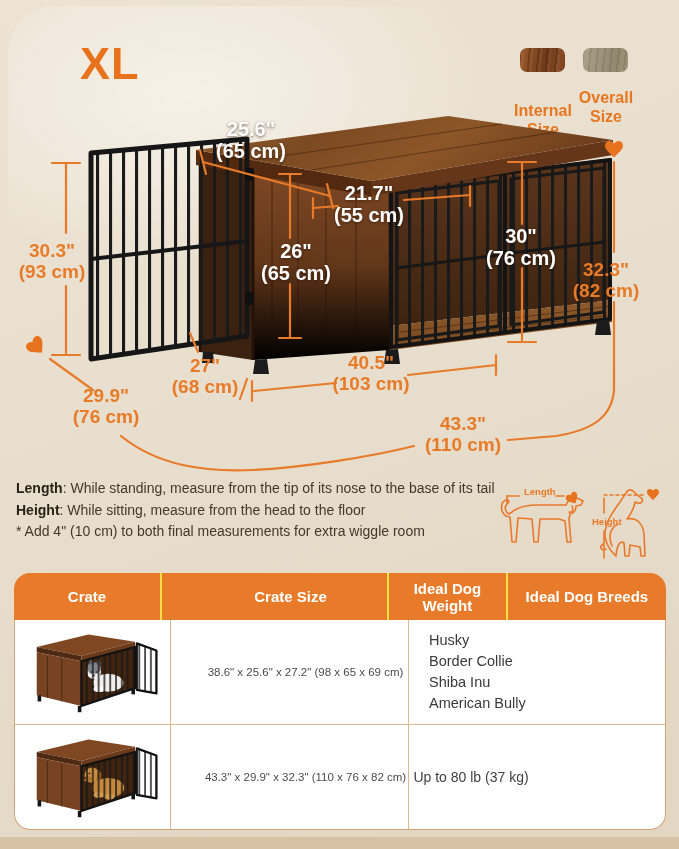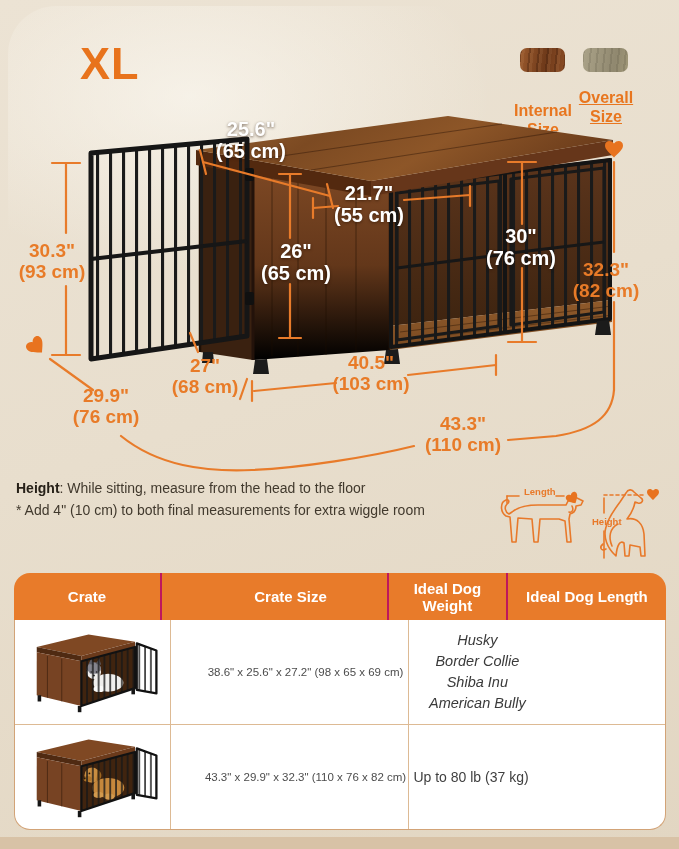--- a/index.html
+++ b/index.html
@@ -33,44 +33,44 @@
   
   .guide-title{font-size:19px;font-weight:800;color:#e8751c;margin:0 0 7px 0;}
   .guide p{margin:0 0 3px 0;font-size:14px;line-height:18.5px;color:#41392d;}
   .guide b{color:#272118;}
   .mini-label{color:#e8792a;font-size:9.5px;font-weight:600;}
   
   .tbl{left:14px;top:573px;width:652px;}
   .thead{display:flex;height:47px;background:#e87b2a;border-radius:16px 16px 0 0;overflow:hidden;}
   .th{display:flex;align-items:center;justify-content:center;text-align:center;
       color:#fff;font-weight:700;font-size:15px;line-height:17px;}
-  .th:not(:last-child){border-right:2px solid #be185d;}
+  .th:not(:last-child){border-right:2px solid #fde047;}
   .tbody{background:#fff;border:1.5px solid #d2a377;border-top:none;border-radius:0 0 16px 16px;overflow:hidden;}
   .tr{display:flex;height:104px;}
   .tr+.tr{border-top:1px solid #ddba94;}
   .td{display:flex;align-items:center;justify-content:center;text-align:center;}
   .td:not(:last-child){border-right:1px solid #ddba94;}
   .c1{width:155px;} .c2{width:205px;margin-left:32px;} .c3{width:124px;text-align:center;} .c4{width:168px;}
   .td.c2{font-size:11.5px;color:#4c4c4c;}
   .td.c3{font-size:14px;color:#3f3f3f;}
-  .td.c4{justify-content:flex-start;text-align:center;padding-left:20px;box-sizing:border-box;
-         font-size:14.5px;line-height:1.45;color:#3a3a3a;white-space:pre-line;font-style:italic;}
+  .td.c4{justify-content:flex-start;text-align:left;padding-left:20px;box-sizing:border-box;
+         font-size:14.5px;line-height:1.45;color:#3a3a3a;white-space:pre-line;}
   .band{left:0;top:837px;width:679px;height:12px;background:#d8c2a6;}
 </style>
 </head>
 <body>
 
 <div class="stage">
 
   <div class="abs xl" style="left:38px;top:38px;margin-left:42px;">XL</div>
 
   <div class="abs swatch wood" style="left:520px;top:48px;"></div>
   <div class="abs swatch grey" style="left:583px;top:48px;"></div>
   <div class="abs legend-label" style="left:507px;top:101px;">Internal Size</div>
-  <div class="abs legend-label" style="left:570px;top:88px;text-decoration:underline;">Overall Size</div>
+  <div class="abs legend-label" style="left:570px;top:88px;">Overall Size</div>
 
   <svg class="abs" style="left:0;top:0;" width="679" height="480" viewBox="0 0 679 480">
     <defs>
       <linearGradient id="gTop" x1="0" y1="0" x2="1" y2="0.25">
         <stop offset="0" stop-color="#95602f"></stop>
           <stop offset="0.35" stop-color="#7c4a22"></stop>
         <stop offset="0.65" stop-color="#8d5628"></stop>
           <stop offset="1" stop-color="#6e3e1c"></stop>
       </linearGradient>
       <linearGradient id="gPanel" x1="0" y1="0" x2="0" y2="1">
@@ -220,20 +220,21 @@
   <div class="abs dim o" style="left:106px;top:385px;">
     <span>29.9"</span>
       <span>(76 cm)</span>
     </div>
   <div class="abs dim o" style="left:463px;top:413px;">
     <span>43.3"</span>
       <span>(110 cm)</span>
     </div>
 
   <div class="abs guide" style="left:16px;top:479px;width:485px;">
+    <p><b>Length</b><span>:  While standing, measure from the tip of its nose to the base of its tail</span></p>
     <p><b>Height</b><span>: While sitting, measure from the head to the floor</span></p>
     <p>* Add 4" (10 cm) to both final measurements for extra wiggle room</p>
   </div>
 
   <svg class="abs" style="left:495px;top:482px;" width="184" height="88" viewBox="0 0 184 88">
     <defs>
       <path id="heart2" d="M0,5 C-3,2 -6,-0.4 -6,-3 C-6,-6.4 -2,-7 0,-4.4 C2,-7 6,-6.4 6,-3 C6,-0.4 3,2 0,5 Z"></path>
     </defs>
     <g stroke="#e8792a" stroke-width="1.6" fill="none" stroke-linecap="round" stroke-linejoin="round">
 
@@ -256,21 +257,21 @@
     <use href="#heart2" transform="translate(158,13)" fill="#e8731f"></use>
   </svg>
   <span class="abs mini-label" style="left:27px;top:486px;transform:translateX(0);left:524px;">Length</span>
   <span class="abs mini-label" style="left:592px;top:516px;">Height</span>
 
   <div class="abs tbl">
     <div class="thead">
       <div class="th c1">Crate</div>
       <div class="th c2">Crate Size</div>
       <div class="th c3">Ideal Dog Weight</div>
-      <div class="th c4">Ideal Dog Length</div>
+      <div class="th c4">Ideal Dog Breeds</div>
     </div>
     <div class="tbody">
       <div class="tr">
         <div class="td c1">
           <svg width="134" height="90" viewBox="0 0 150 100">
             <defs>
                 <pattern id="mb1" width="6.5" height="8" patternUnits="userSpaceOnUse">
                   <rect x="2.5" width="1.6" height="8" fill="#171717"></rect>
                 </pattern>
               </defs>

